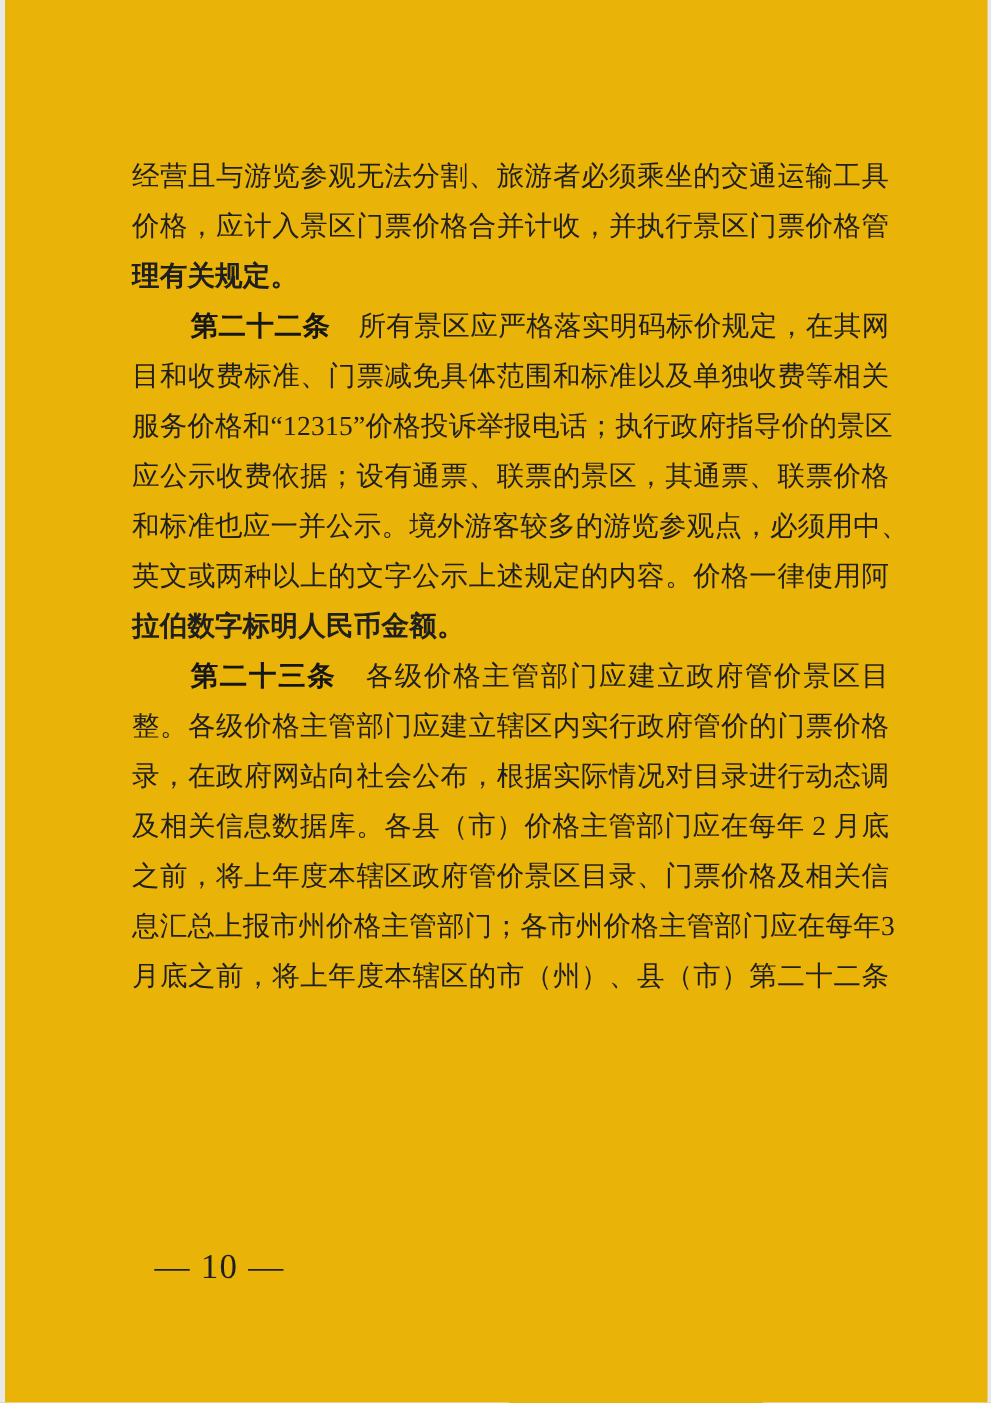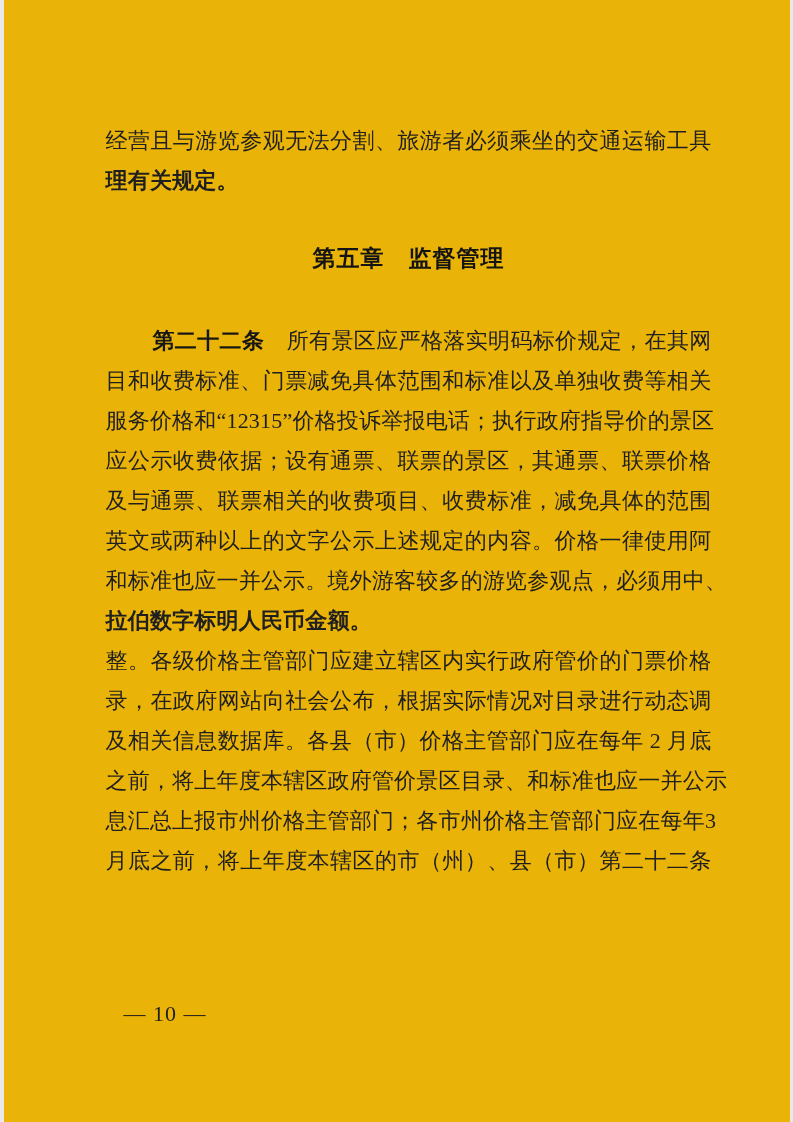--- a/index.html
+++ b/index.html
@@ -44,43 +44,43 @@
     text-align:center;
     font-weight:bold;
     font-size:23px;
     letter-spacing:1px;
     color:#141414;
   }
   .page-number{
     position:absolute;
     left:120px;
     top:1000px;
-    font-size:22px;
+    font-size:28px;
     line-height:28px;
     letter-spacing:1px;
     color:#1f1f1f;
   }
 </style>
 </head>
 <body>
 
 <div class="page">
   <div class="content">
       <div class="line"><span>经营且与游览参观无法分割、旅游者必须乘坐的交通运输工具</span></div>
+      <div class="line"><span>价格，应计入景区门票价格合并计收，并执行景区门票价格管</span></div>
       <div class="line no-j"><span>理有关规定。</span></div>
-      <div class="heading">第五章　监督管理</div>
       <div class="line ind"><b>第二十二条</b><span>　所有景区应严格落实明码标价规定，在其网</span></div>
       <div class="line"><span>目和收费标准、门票减免具体范围和标准以及单独收费等相关</span></div>
       <div class="line"><span>服务价格和“12315”价格投诉举报电话；执行政府指导价的景区</span></div>
       <div class="line"><span>应公示收费依据；设有通票、联票的景区，其通票、联票价格</span></div>
-      <div class="line"><span>及与通票、联票相关的收费项目、收费标准，减免具体的范围</span></div>
+      <div class="line"><span>和标准也应一并公示。境外游客较多的游览参观点，必须用中、</span></div>
       <div class="line"><span>英文或两种以上的文字公示上述规定的内容。价格一律使用阿</span></div>
-      <div class="line"><span>和标准也应一并公示。境外游客较多的游览参观点，必须用中、</span></div>
       <div class="line no-j"><span>拉伯数字标明人民币金额。</span></div>
+      <div class="line ind"><b>第二十三条</b><span>　各级价格主管部门应建立政府管价景区目</span></div>
       <div class="line"><span>整。各级价格主管部门应建立辖区内实行政府管价的门票价格</span></div>
       <div class="line"><span>录，在政府网站向社会公布，根据实际情况对目录进行动态调</span></div>
       <div class="line"><span>及相关信息数据库。各县（市）价格主管部门应在每年 2 月底</span></div>
-      <div class="line"><span>之前，将上年度本辖区政府管价景区目录、和标准也应一并公示</span></div>
+      <div class="line"><span>之前，将上年度本辖区政府管价景区目录、门票价格及相关信</span></div>
       <div class="line"><span>息汇总上报市州价格主管部门；各市州价格主管部门应在每年3</span></div>
       <div class="line"><span>月底之前，将上年度本辖区的市（州）、县（市）第二十二条</span></div>
     </div>
   <div class="page-number">— 10 —</div>
 </div>
 
 </body></html>

